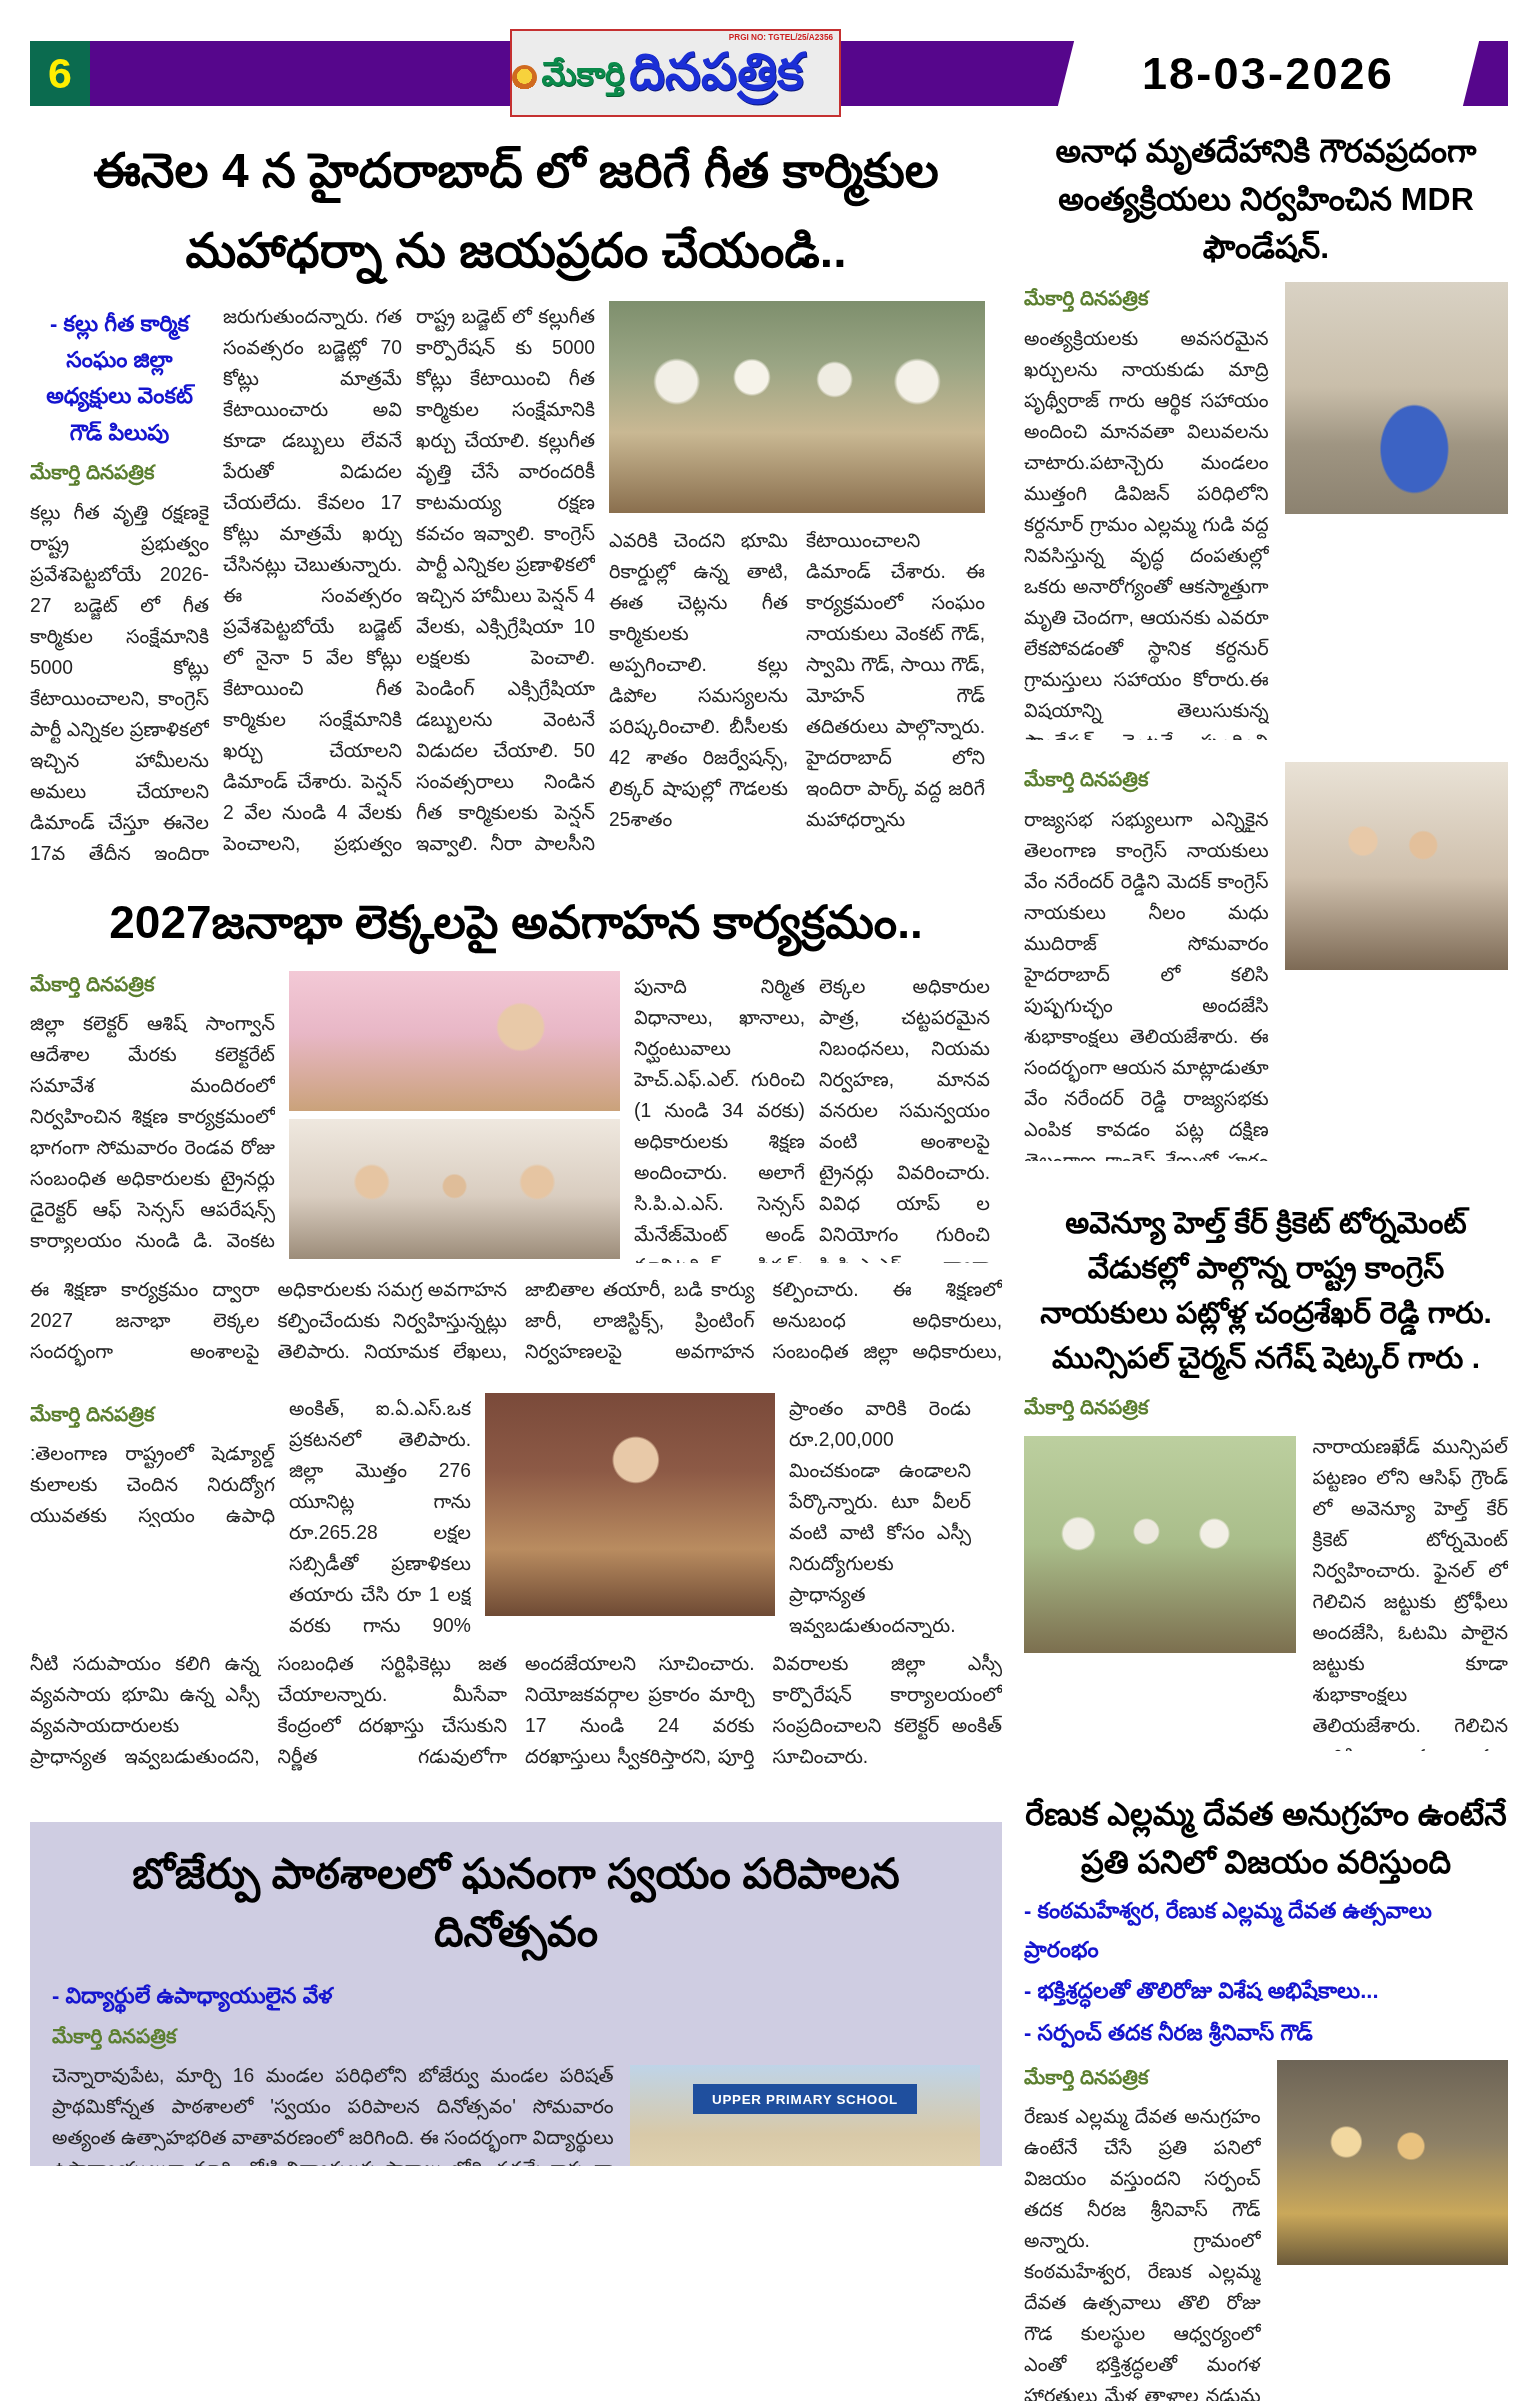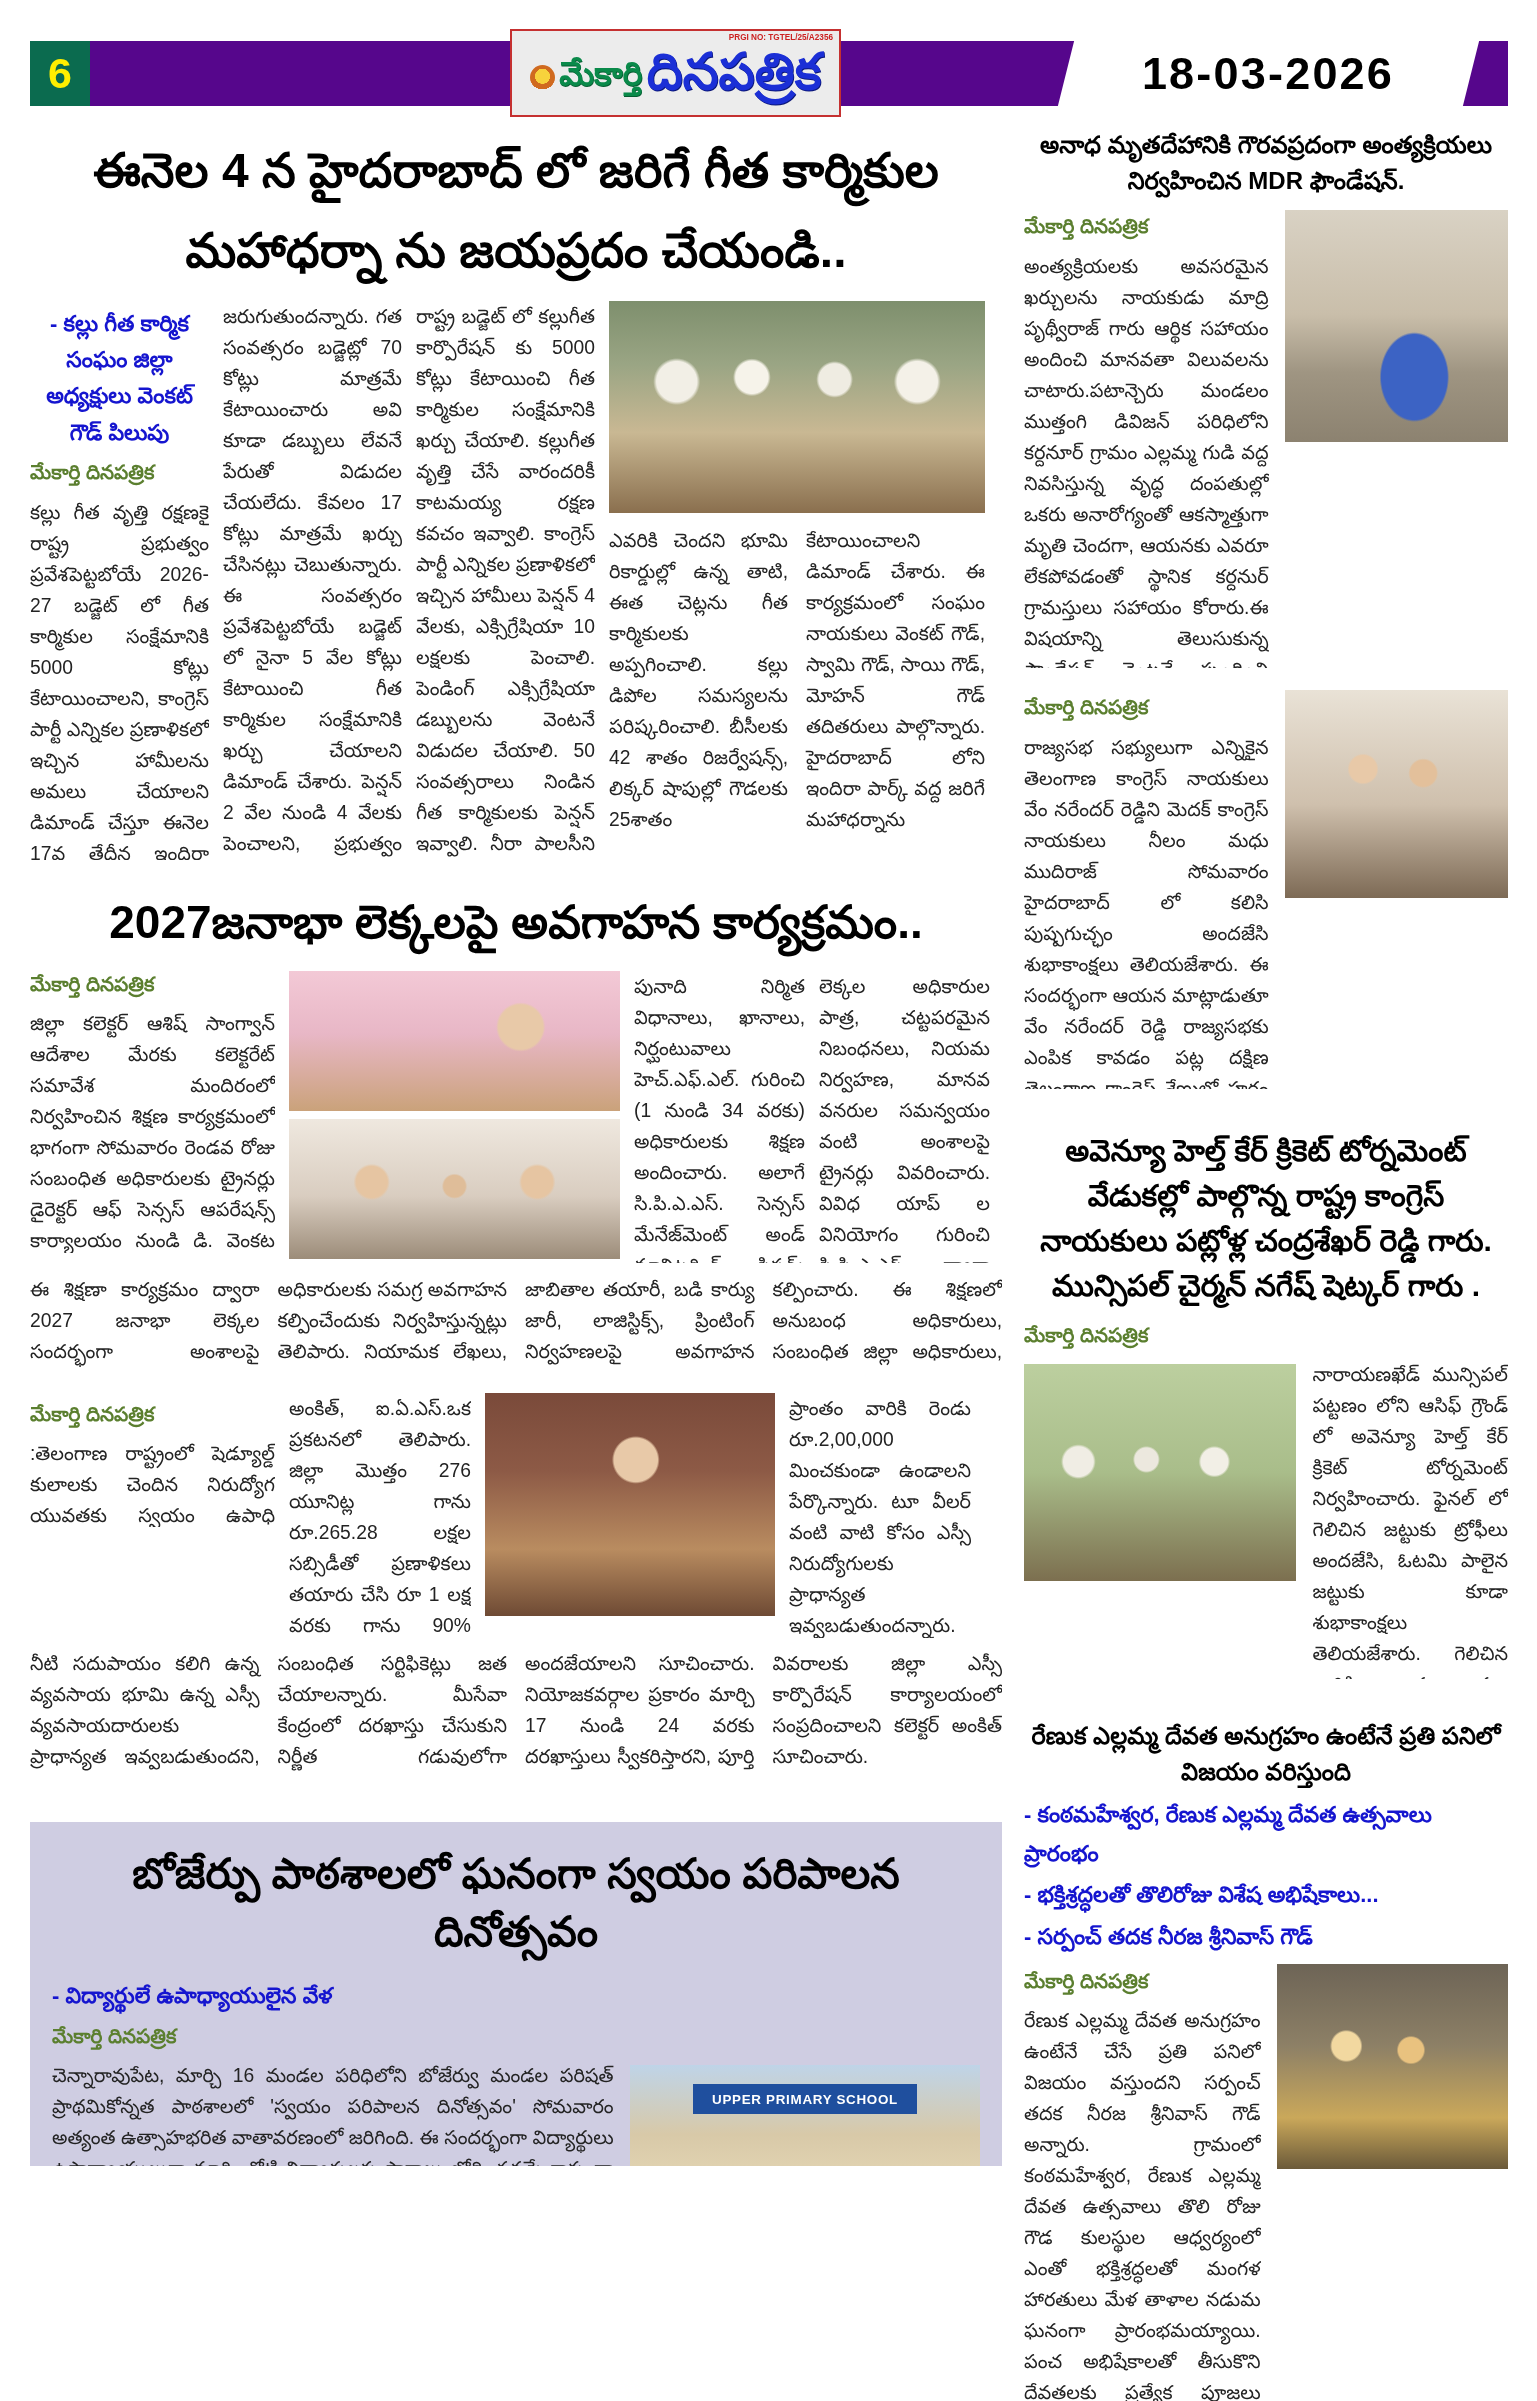--- a/index.html
+++ b/index.html
@@ -6,40 +6,40 @@
   .page{position:relative;width:1538px;height:2401px;background:#fff;overflow:hidden;
         font-family:"Liberation Sans","DejaVu Sans",sans-serif;color:#1b1b1b;}
 
   
   .hdrbar{position:relative;margin:41px 30px 0 30px;height:65px;background:#56068c;}
   .pagenum{position:absolute;left:0;top:0;width:60px;height:100%;background:#0b6b4f;
            display:flex;align-items:center;justify-content:center;
            color:#ffee00;font-size:43px;font-weight:bold;}
   .logobox{position:absolute;left:480px;top:-12px;width:331px;height:88px;background:#ececec;
            border:2.2px solid #c53030;box-sizing:border-box;display:flex;flex-direction:column;
-           align-items:center;justify-content:center;}
+           align-items:flex-start;justify-content:center;}
   .logorni{font-size:8.2px;color:#cc2222;font-weight:bold;align-self:flex-end;margin-right:6px;}
   .logorow{display:flex;align-items:center;gap:4.5px;}
   .emblem{width:25px;height:25px;border-radius:50%;
           background:radial-gradient(circle at 50% 45%,#f7d23c 0 40%,#d06a1f 41% 70%,transparent 71%);}
   .lg1{font-size:33px;font-weight:800;color:#0a8a4a;text-shadow:0.7px 0.7px 0 #065c31;}
   .lg2{font-size:51px;font-weight:800;color:#1b2fd6;text-shadow:0.7px 0.7px 0 #0a1677;}
   .dateplate{position:absolute;right:37px;top:0;width:405px;height:100%;background:#ffffff;
              transform:skewX(-14deg);display:flex;align-items:center;justify-content:center;}
   .dateplate span{transform:skewX(14deg);font-size:45px;font-weight:800;letter-spacing:2.2px;color:#000;}
 
   
   .content{display:flex;gap:22px;padding:0 30px;}
   .maincol{width:972px;}
   .rail{width:484px;}
 
   h1.head{font-size:48px;line-height:80px;font-weight:800;text-align:center;color:#000;
           margin:25px 3px 10.4px 3px;}
   h2.head{font-size:46px;line-height:1.4;font-weight:800;text-align:center;color:#000;margin:30px 0 16.4px 0;}
-  .railhead{font-size:24px;line-height:1.5;font-weight:800;text-align:center;color:#000;margin:21px 0 6px 0;}
+  .railhead{font-size:32px;line-height:1.5;font-weight:800;text-align:center;color:#000;margin:21px 0 6px 0;}
 
   .byline{color:#5b7f2f;font-weight:bold;font-size:20px;margin:10.4px 0 7.4px 0;}
   .subhead{color:#1515cf;font-weight:bold;font-size:22px;line-height:1.65;text-align:center;margin:4.5px 0 6px 0;}
   .bullet{color:#1515cf;font-weight:bold;font-size:22px;line-height:1.75;margin:3px 0;}
 
   .bodytxt{font-size:19.3px;line-height:31px;text-align:justify;color:#232323;overflow:hidden;}
   .cols{display:flex;gap:14px;}
   .col{overflow:hidden;}
   .mc2{column-count:2;column-gap:18px;}
   .mc4{column-count:4;column-gap:18px;}

